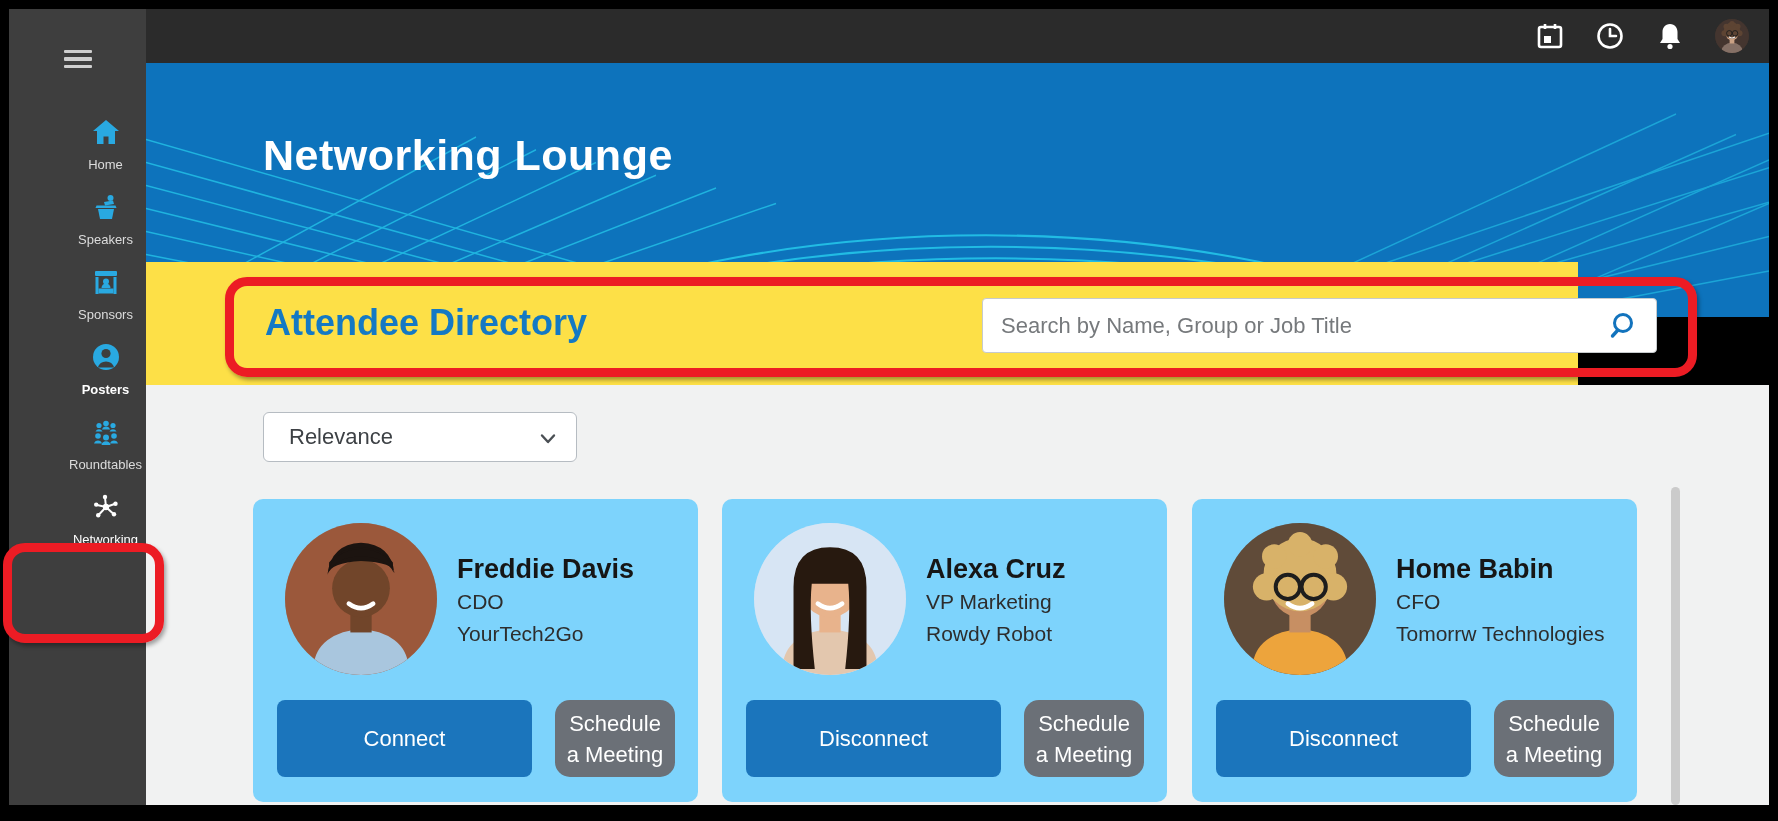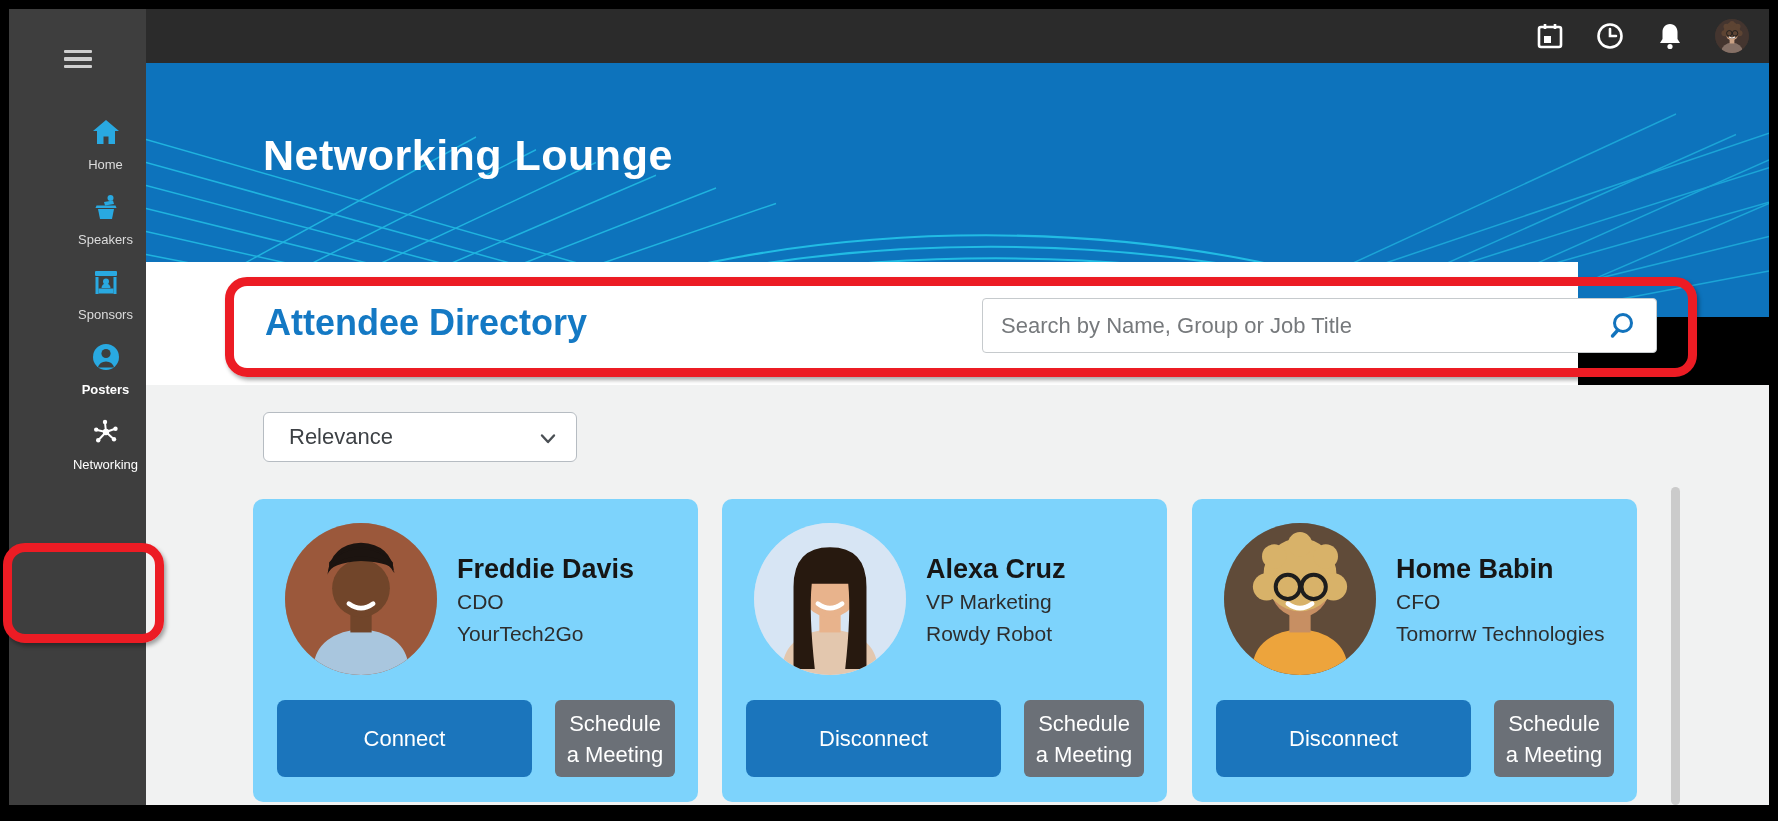--- a/index.html
+++ b/index.html
@@ -25,21 +25,21 @@
   .nav-item .nicon svg .strokable{stroke:#29a9e1;}
   .nav-item.emphasized .nlabel{color:#ffffff;font-weight:bold;}
   .nav-item.active .nicon svg .fillable{fill:#ffffff;}
   .nav-item.active .nicon svg .strokable{stroke:#ffffff;}
   .nav-item.active .nlabel{color:#ffffff;}
   
   .banner{position:absolute;left:146px;top:63px;width:1623px;height:254px;background:#0d73bc;overflow:hidden;}
   .banner svg.waves{position:absolute;left:0;top:0;width:100%;height:100%;}
   .banner-title{position:absolute;left:117px;top:68px;color:#fff;font-size:43px;font-weight:bold;letter-spacing:.5px;}
   
-  .whiteband{position:absolute;left:146px;top:262px;width:1432px;height:123px;background:#ffffff;}
+  .whiteband{position:absolute;left:146px;top:262px;width:1432px;height:123px;background:#fde047;}
   .dir-title{position:absolute;left:119px;top:40px;font-size:36px;font-weight:bold;color:#1479c4;}
   .searchbox{position:absolute;left:836px;top:36px;width:675px;height:55px;background:#fff;border:1px solid #c6cacd;border-radius:4px;box-sizing:border-box;}
   .searchbox input{position:absolute;left:0;top:0;width:100%;height:100%;border:none;outline:none;background:transparent;
     padding:0 60px 0 18px;font-size:22px;color:#555;font-family:inherit;box-sizing:border-box;}
   .searchbox input::placeholder{color:#76797c;opacity:1;}
   .search-icon{position:absolute;right:14px;top:10px;width:34px;height:34px;cursor:pointer;}
   
   .graybg{position:absolute;left:146px;top:385px;width:1623px;height:420px;background:#f1f2f2;}
   .sortbox{position:absolute;left:263px;top:412px;width:314px;height:50px;background:#fff;border:1px solid #b6bcc2;border-radius:6px;
     box-sizing:border-box;display:flex;align-items:center;cursor:pointer;}
@@ -47,21 +47,21 @@
   .sortbox .chev{position:absolute;right:18px;top:16px;width:20px;height:20px;}
   
   .card{position:absolute;top:499px;width:445px;height:303px;background:#7dd3fc;border-radius:10px;}
   .photo{position:absolute;left:32px;top:24px;width:152px;height:152px;border-radius:50%;overflow:hidden;}
   .photo svg{width:100%;height:100%;display:block;}
   .c-name{position:absolute;left:204px;top:55px;font-size:27px;font-weight:bold;color:#161616;}
   .c-title{position:absolute;left:204px;top:91px;font-size:21px;color:#2d2d2d;}
   .c-company{position:absolute;left:204px;top:123px;font-size:21px;color:#2d2d2d;}
   .btn-primary{position:absolute;left:24px;top:201px;width:255px;height:77px;background:#1b75bc;border:none;border-radius:8px;
     color:#fff;font-size:22px;font-family:inherit;cursor:pointer;}
-  .btn-secondary{position:absolute;left:302px;top:201px;width:120px;height:77px;background:#6b7077;border:none;border-radius:6px;
+  .btn-secondary{position:absolute;left:302px;top:201px;width:120px;height:77px;background:#6b7077;border:none;border-radius:15px;
     color:#fff;font-size:22px;font-family:inherit;line-height:31px;cursor:pointer;padding:0;}
   
   .scroll-thumb{position:absolute;left:1671px;top:487px;width:9px;height:318px;background:#cbcbcb;border-radius:5px;cursor:grab;}
   
   .annotation{position:absolute;border:9px solid var(--annot,#ec1c24);border-radius:22px;pointer-events:none;
     box-shadow:2px 3px 4px rgba(0,0,0,.35);}
   .annot-search{left:225px;top:277px;width:1472px;height:100px;box-sizing:border-box;}
   .annot-networking{left:3px;top:543px;width:161px;height:100px;box-sizing:border-box;}
 </style>
 </head>
@@ -139,20 +139,37 @@
           </svg></span>
         <span class="nlabel">Sponsors</span>
       </div>
       <div class="nav-item emphasized">
         <span class="nicon"><svg viewBox="0 0 30 30">
             <circle class="fillable" cx="15" cy="15" r="13"></circle>
             <circle cx="15" cy="11.5" r="4.6" fill="#3e3e3e"></circle>
             <path d="M6.8 25.5 a8.6 8.6 0 0 1 16.4 0 Z" fill="#3e3e3e"></path>
           </svg></span>
         <span class="nlabel">Posters</span>
+      </div>
+      <div class="nav-item">
+        <span class="nicon"><svg viewBox="0 0 30 30">
+            <circle class="fillable" cx="8" cy="8.5" r="2.6"></circle>
+            <circle class="fillable" cx="15" cy="6.5" r="2.8"></circle>
+            <circle class="fillable" cx="22" cy="8.5" r="2.6"></circle>
+            <path class="fillable" d="M4.5 14.5 a3.8 3.8 0 0 1 7 0 Z"></path>
+            <path class="fillable" d="M11 12.5 a4.2 4.2 0 0 1 8 0 Z"></path>
+            <path class="fillable" d="M18.5 14.5 a3.8 3.8 0 0 1 7 0 Z"></path>
+            <circle class="fillable" cx="7" cy="19" r="2.8"></circle>
+            <circle class="fillable" cx="15" cy="20.5" r="3"></circle>
+            <circle class="fillable" cx="23" cy="19" r="2.8"></circle>
+            <path class="fillable" d="M3 26.5 a4.2 4.2 0 0 1 8 0 Z"></path>
+            <path class="fillable" d="M10.5 28 a4.6 4.6 0 0 1 9 0 Z"></path>
+            <path class="fillable" d="M19 26.5 a4.2 4.2 0 0 1 8 0 Z"></path>
+          </svg></span>
+        <span class="nlabel">Roundtables</span>
       </div>
       <div class="nav-item active">
         <span class="nicon"><svg viewBox="0 0 30 30">
             <g class="strokable" stroke-width="2" fill="none">
               <line x1="15" y1="15" x2="14" y2="5.5"></line>
               <line x1="15" y1="15" x2="23.5" y2="12"></line>
               <line x1="15" y1="15" x2="22" y2="21.5"></line>
               <line x1="15" y1="15" x2="8" y2="22.5"></line>
               <line x1="15" y1="15" x2="6" y2="13"></line>
             </g>

